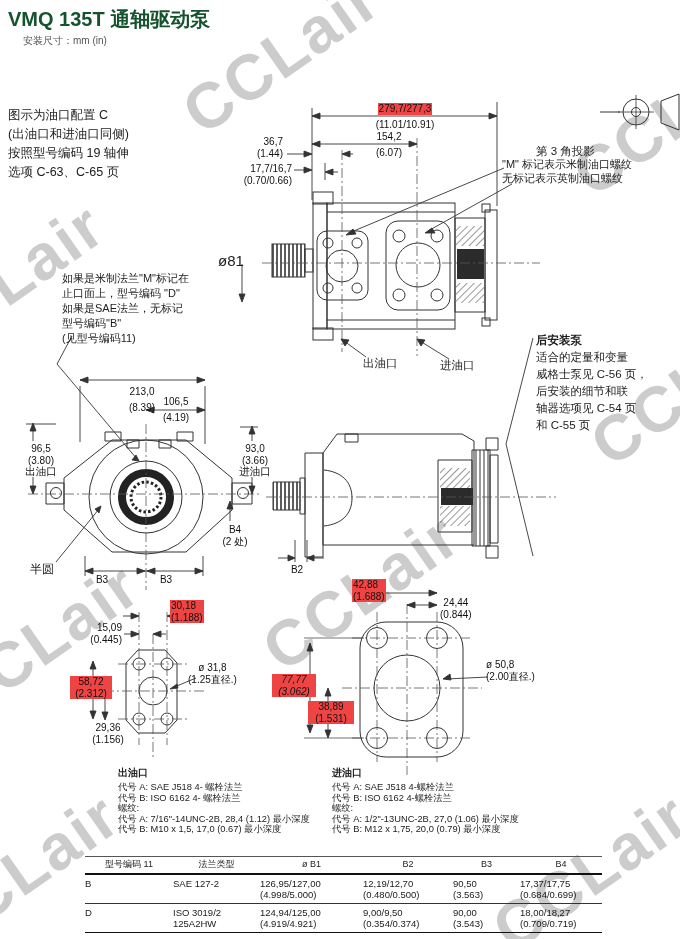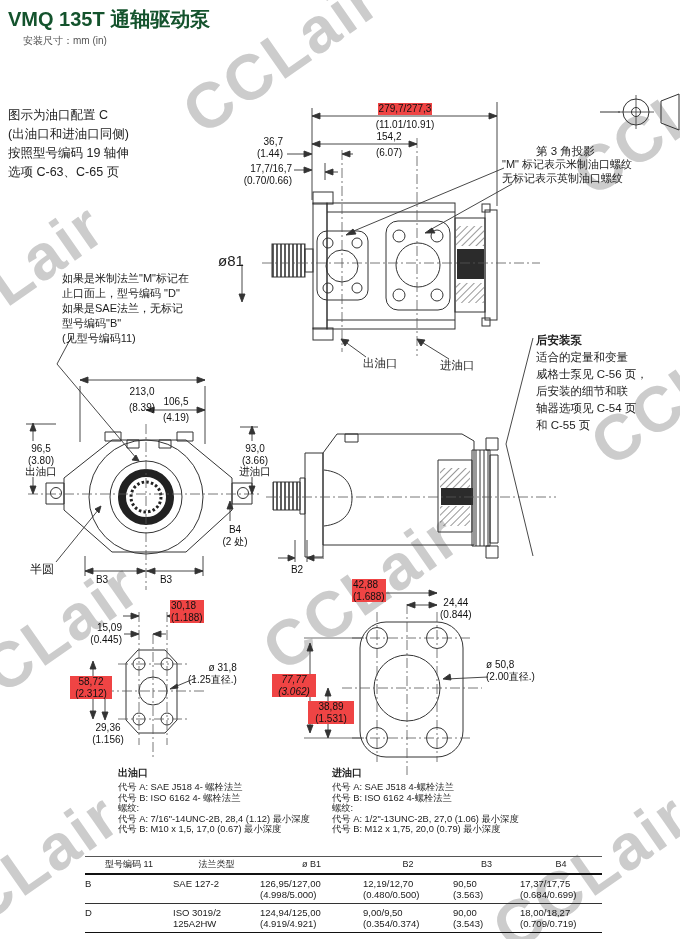--- a/index.html
+++ b/index.html
@@ -376,21 +376,21 @@
     <div>(0.445)</div>
   </div>
   <div class="t dim bg" style="left:70px;top:676px;width:40px;">
     <div>58,72</div>
     <div>(2.312)</div>
   </div>
   <div class="t dim" style="left:86px;top:722px;width:44px;">
     <div>29,36</div>
     <div>(1.156)</div>
   </div>
-  <div class="t dim" style="left:188px;top:662px;text-align:right;">
+  <div class="t dim" style="left:188px;top:662px;text-align:center;">
     <div>ø 31,8</div>
     <div>(1.25直径.)</div>
   </div>
 
   <div class="t dim bg" style="left:352px;top:579px;text-align:left;">
     <div>42,88</div>
     <div>(1.688)</div>
   </div>
   <div class="t dim" style="left:440px;top:597px;text-align:center;">
     <div>24,44</div>

